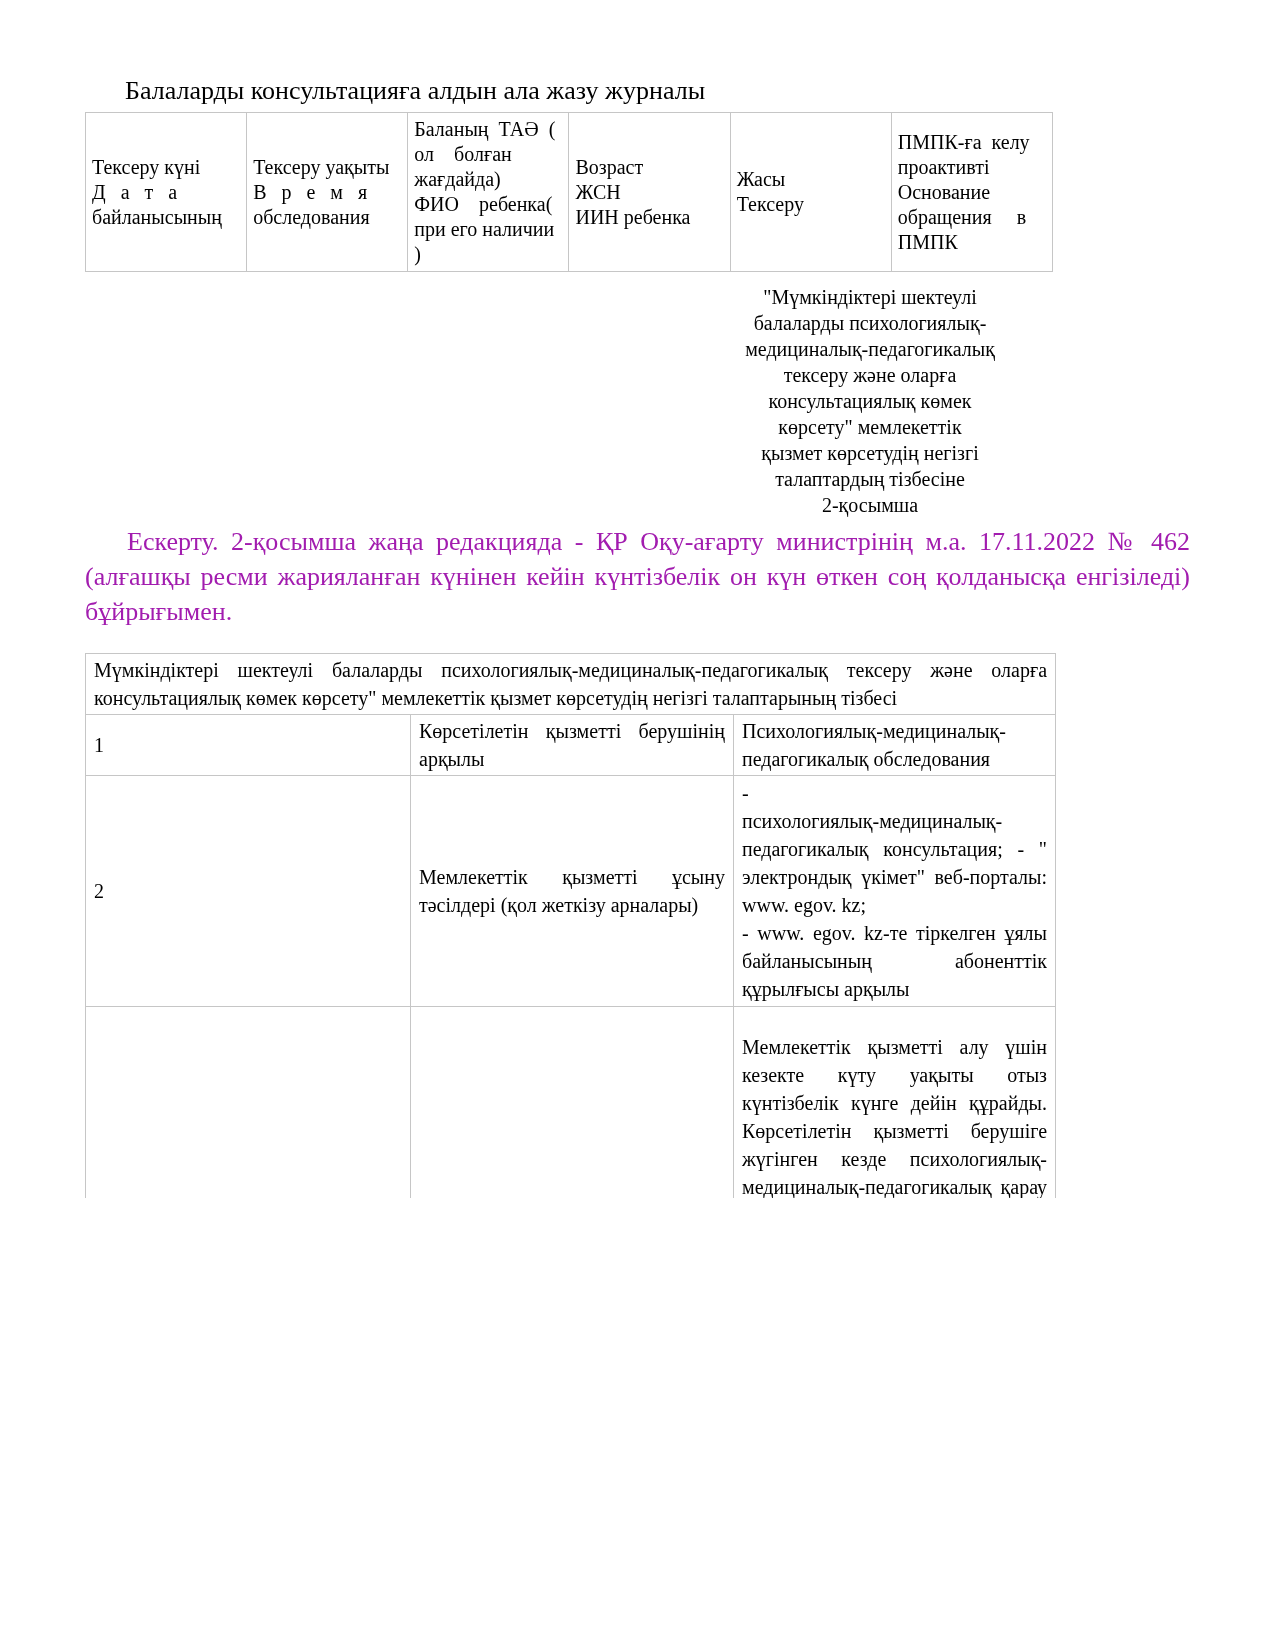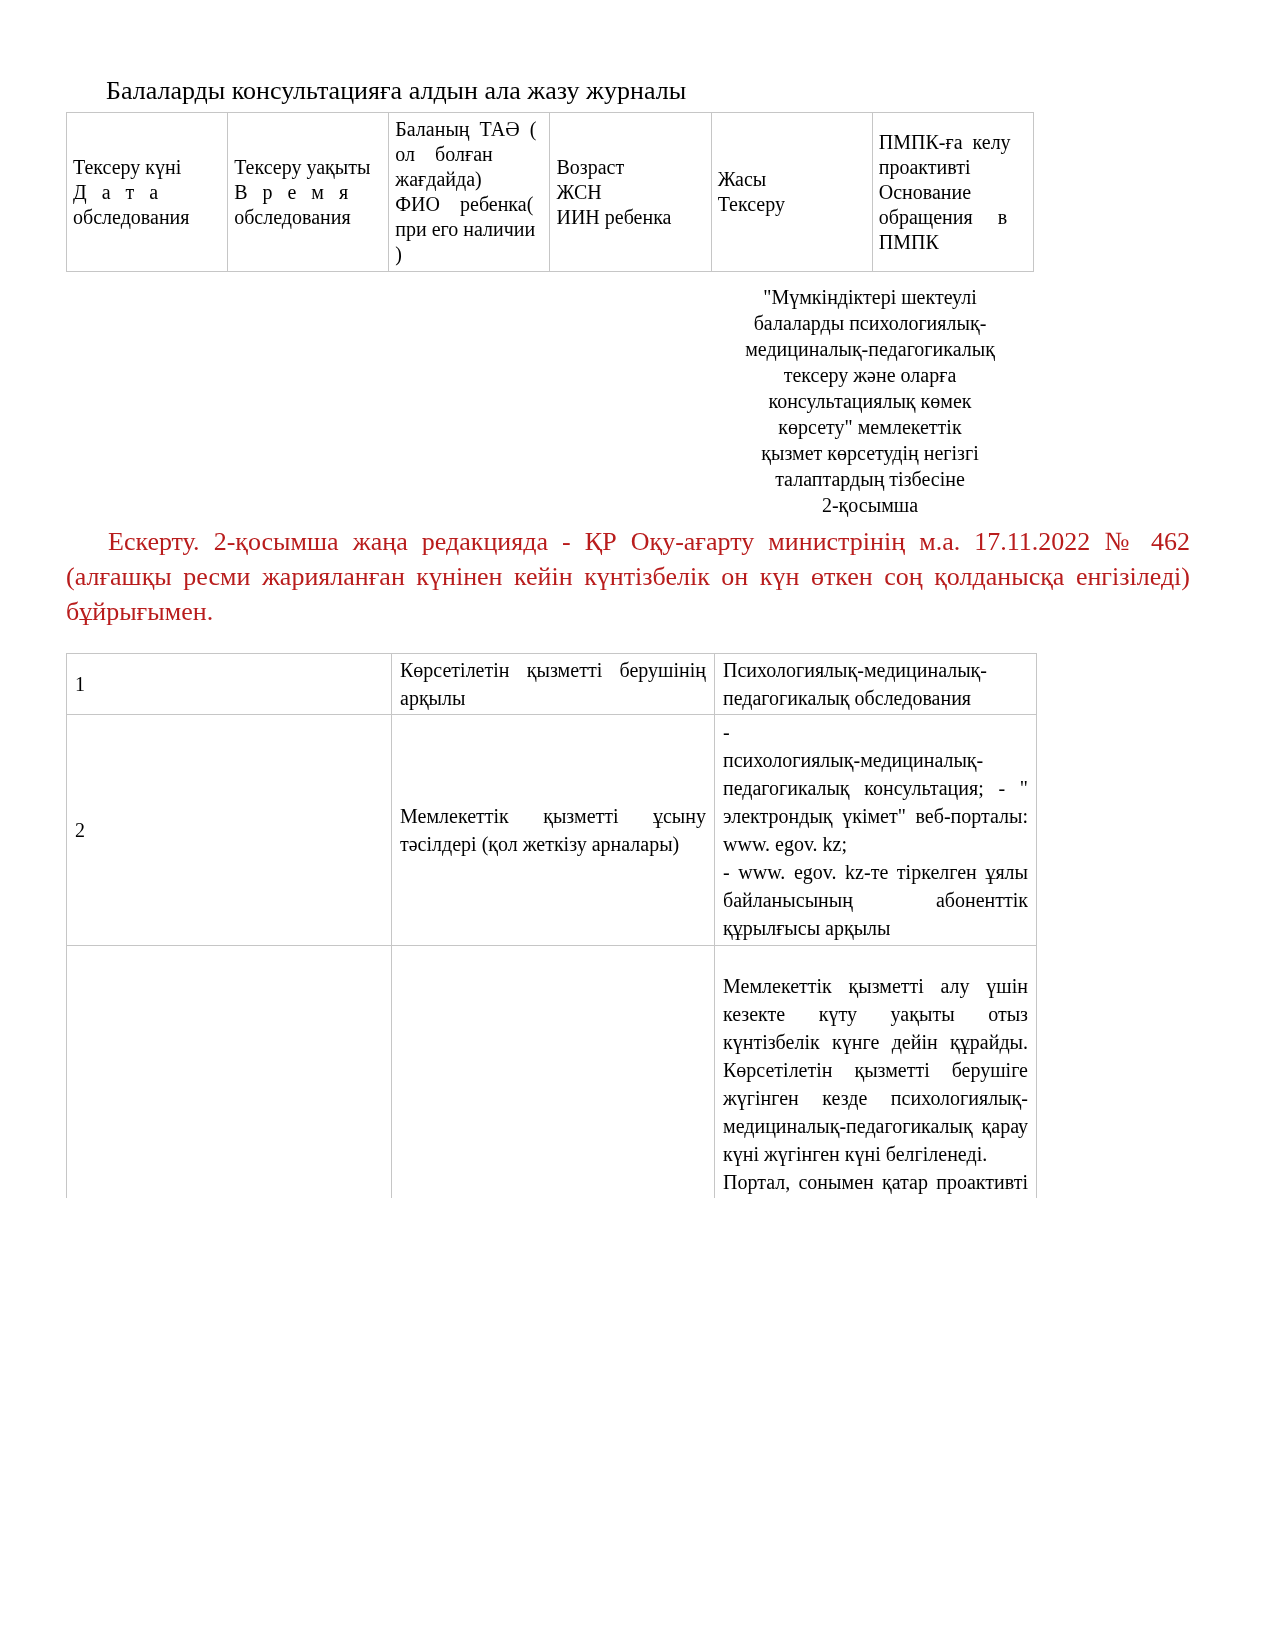--- a/index.html
+++ b/index.html
@@ -9,21 +9,21 @@
     background: #ffffff;
     color: #000000;
     font-family: "Liberation Serif", "DejaVu Serif", serif;
     overflow: hidden;
     position: relative;
   }
   .page {
     box-sizing: border-box;
     width: 1275px;
     height: 1198px;
-    padding: 74px 85px 0 66px;
+    padding: 74px 85px 0 85px;
     overflow: hidden;
     font-family: Liberation Serif, serif;
   }
   .doc-title {
     font-size: 26px;
     font-weight: normal;
     line-height: 34px;
     margin: 0 0 4px 40px;
   }
   table { border-collapse: collapse; table-layout: fixed; }
@@ -47,21 +47,21 @@
     width: 340px;
     margin: 12px 150px 6px auto;
     text-align: center;
     font-size: 20px;
     line-height: 26px;
     white-space: pre-line;
   }
 
   
   .note {
-    color: #b91c1c;
+    color: #a21caf;
     font-size: 26px;
     line-height: 35px;
     text-align: justify;
     text-indent: 42px;
     margin: 6px 0 0 0;
   }
 
   
   .req-wrap { margin-top: 24px; }
   table.req { width: 970px; }
@@ -90,21 +90,21 @@
 
 <div class="page">
 
   <h1 class="doc-title">Балаларды консультацияға алдын ала жазу журналы</h1>
 
   <table class="journal">
     <tbody>
         <tr>
       <td>Тексеру күні
 Д   а   т   а
-обследования</td>
+байланысының</td>
       <td>Тексеру уақыты
 В   р   е   м   я
 обследования</td>
       <td>Баланың  ТАӘ  (
 ол    болған
 жағдайда)
 ФИО    ребенка(
 при его наличии
 )</td>
       <td>Возраст
@@ -134,20 +134,23 @@
   <p class="note">Ескерту. 2-қосымша жаңа редакцияда - ҚР Оқу-ағарту министрінің м.а. 17.11.2022 № 462 (алғашқы ресми жарияланған күнінен кейін күнтізбелік он күн өткен соң қолданысқа енгізіледі) бұйрығымен.</p>
 
   <div class="req-wrap">
     <table class="req">
       <colgroup>
         <col class="c1">
           <col class="c2">
           <col class="c3">
       </colgroup>
       <tbody>
+          <tr class="title-row">
+        <td colspan="3">Мүмкіндіктері шектеулі балаларды психологиялық-медициналық-педагогикалық тексеру және оларға консультациялық көмек көрсету" мемлекеттік қызмет көрсетудің негізгі талаптарының тізбесі</td>
+      </tr>
       <tr class="row-1">
         <td class="cell-num">1</td>
         <td class="cell-label">Көрсетілетін қызметті берушінің арқылы</td>
         <td class="cell-value">Психологиялық-медициналық-педагогикалық обследования</td>
       </tr>
       <tr class="row-2">
         <td class="cell-num">2</td>
         <td class="cell-label">Мемлекеттік қызметті ұсыну тәсілдері (қол жеткізу арналары)</td>
         <td class="cell-value">-
 психологиялық-медициналық-педагогикалық консультация; - " электрондық үкімет" веб-порталы: www. egov. kz;

